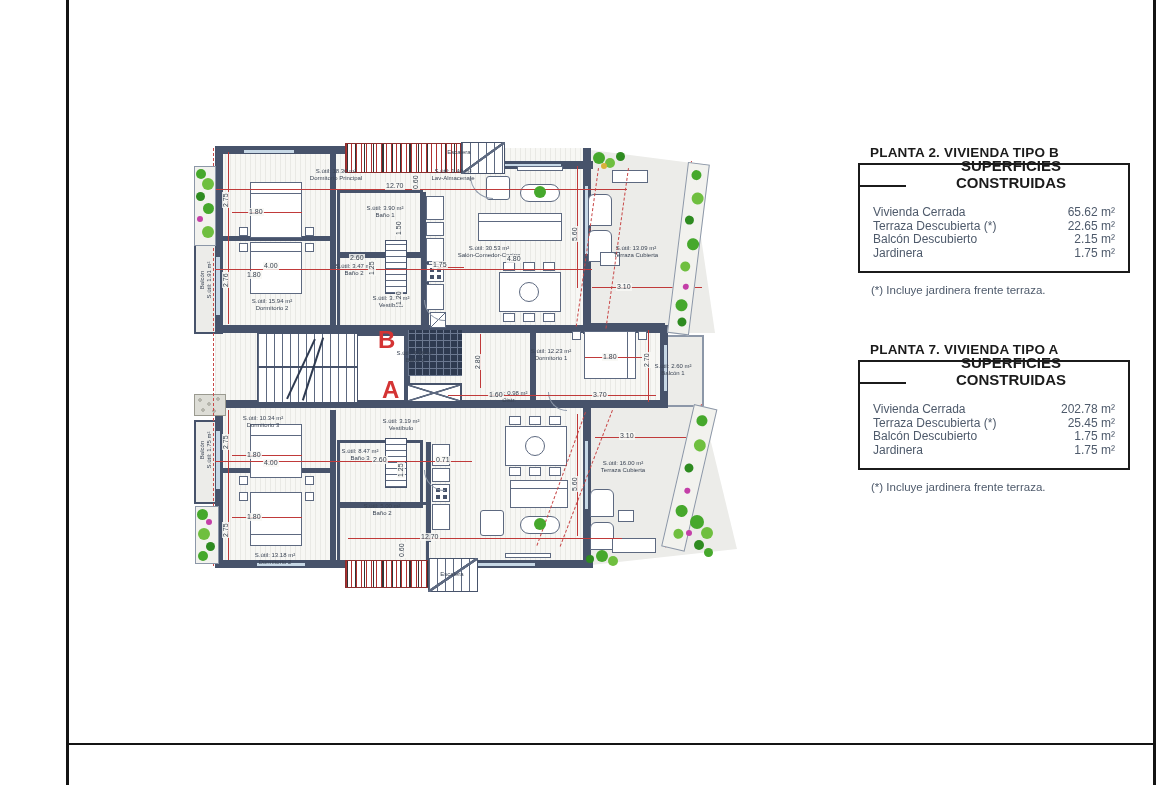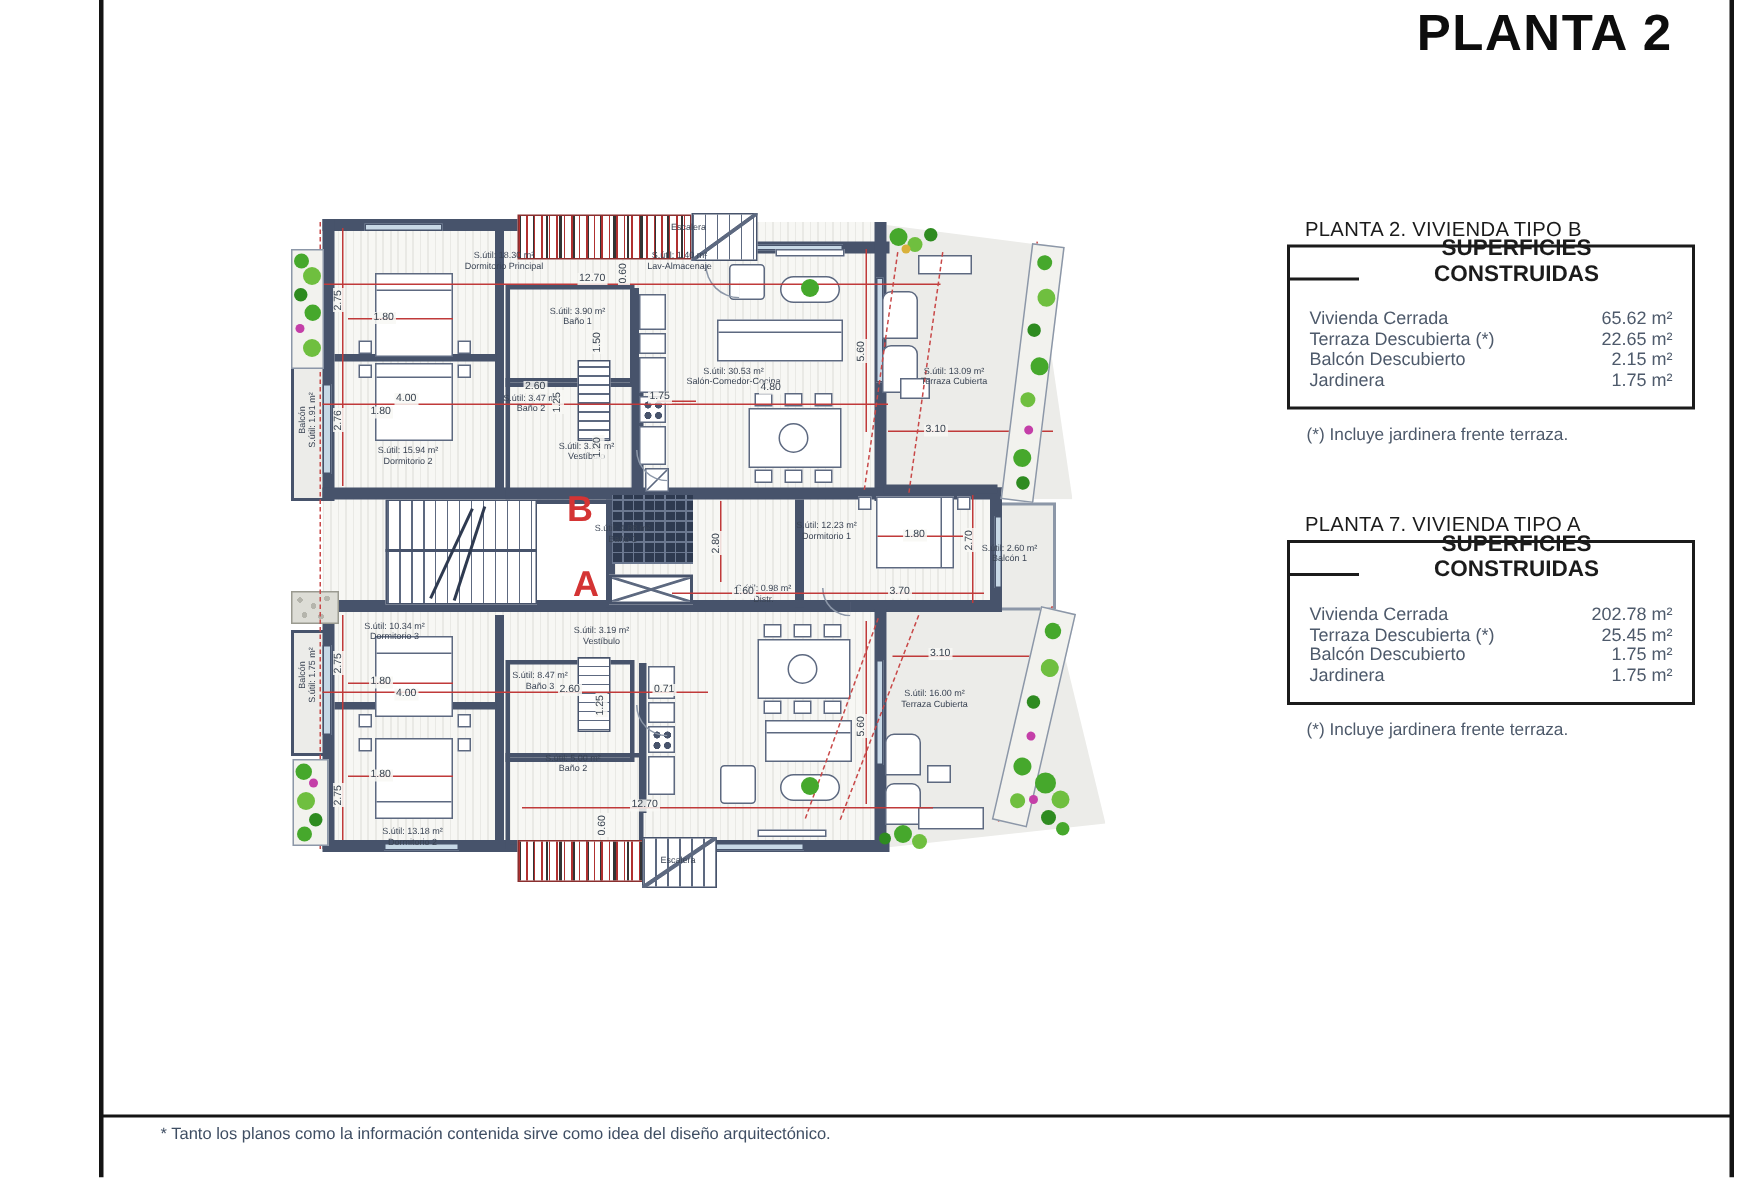--- a/index.html
+++ b/index.html
@@ -48,41 +48,40 @@
                   radial-gradient(circle 2.5px at 12px 5px,#47536B 90%,transparent),
                   radial-gradient(circle 2.5px at 5px 12px,#47536B 90%,transparent),
                   radial-gradient(circle 2.5px at 12px 12px,#47536B 90%,transparent),#fff}
   .arc{position:absolute;border:1px solid #8c97a8;border-top:none;border-right:none;
        border-radius:0 0 0 100%}
   .bedline{position:absolute;background:#5D6980}
   
   .tblock{position:absolute;right:55px;top:4px;text-align:right;color:#0d0d0d}
   .tmain{font-size:34px;font-weight:600;line-height:36px;letter-spacing:1px}
   .tsub{font-size:13.5px;font-weight:bold;line-height:15px}
-  .sec-h{position:absolute;font-size:13.5px;font-weight:normal;color:#1b1b1b;letter-spacing:.2px}
+  .sec-h{position:absolute;font-size:13.5px;font-weight:bold;color:#1b1b1b;letter-spacing:.2px}
   .sbox{position:absolute;width:272px;border:2px solid #1b1b1b;background:#fff;box-sizing:border-box}
   .sbox .hd{display:flex;align-items:flex-end;height:25px;margin-top:1px}
   .sbox .hl{width:46px;border-bottom:2px solid #1b1b1b;margin-bottom:4px}
   .sbox .ht{flex:1;text-align:center;font-size:15px;font-weight:bold;color:#1b1b1b;padding-right:12px}
   .sbox .rows{padding:15px 13px 11px 13px}
   .srow{display:flex;justify-content:space-between;font-size:12px;color:#4E5A6B;line-height:13.5px}
   .fnote{position:absolute;font-size:11.5px;color:#4E5A6B}
   .disc{position:absolute;left:95px;top:749px;font-size:11px;color:#3F4E63;line-height:14px}
   .disc div:last-child{padding-left:12px}
   .frame{position:absolute;background:#141414}
 </style>
 </head>
 <body>
 
 <div class="frame" style="left:66px;top:0;width:3px;height:785px"></div>
 <div class="frame" style="left:1153px;top:0;width:3px;height:785px"></div>
 <div class="frame" style="left:66px;top:743px;width:1090px;height:2px"></div>
 
 <div class="tblock">
-  <div class="tmain">PLANTA 2</div>
 </div>
 
 <div class="sec-h" style="left:870px;top:145px">PLANTA 2. VIVIENDA TIPO B</div>
 <div class="sbox" style="left:858px;top:163px">
   <div class="hd">
     <div class="hl"></div>
     <div class="ht">SUPERFICIES CONSTRUIDAS</div>
   </div>
   <div class="rows">
     <div class="srow">
@@ -126,21 +125,20 @@
       </div>
     <div class="srow">
         <span>Jardinera</span>
         <span>1.75 m²</span>
       </div>
   </div>
 </div>
 <div class="fnote" style="left:871px;top:481px">(*) Incluye jardinera frente terraza.</div>
 
 <div class="disc">
-  <div>* Tanto los planos como la información contenida sirve como idea del diseño arquitectónico.</div>
 </div>
 
 <div class="abs" style="left:0;top:0;width:1170px;height:785px">
 
   <div class="floor" style="left:215px;top:148px;width:376px;height:185px"></div>
   <div class="floor" style="left:215px;top:333px;width:453px;height:75px"></div>
   <div class="floor" style="left:215px;top:408px;width:376px;height:158px"></div>
   <div class="abs" style="left:358px;top:333px;width:48px;height:75px;background:#fff"></div>
   <div class="terr" style="left:591px;top:150px;width:124px;height:183px;clip-path:polygon(0 0,80% 7%,100% 100%,0 100%)"></div>
   <div class="terr" style="left:591px;top:405px;width:146px;height:160px;clip-path:polygon(0 1%,76% 0,100% 90%,0 100%)"></div>

